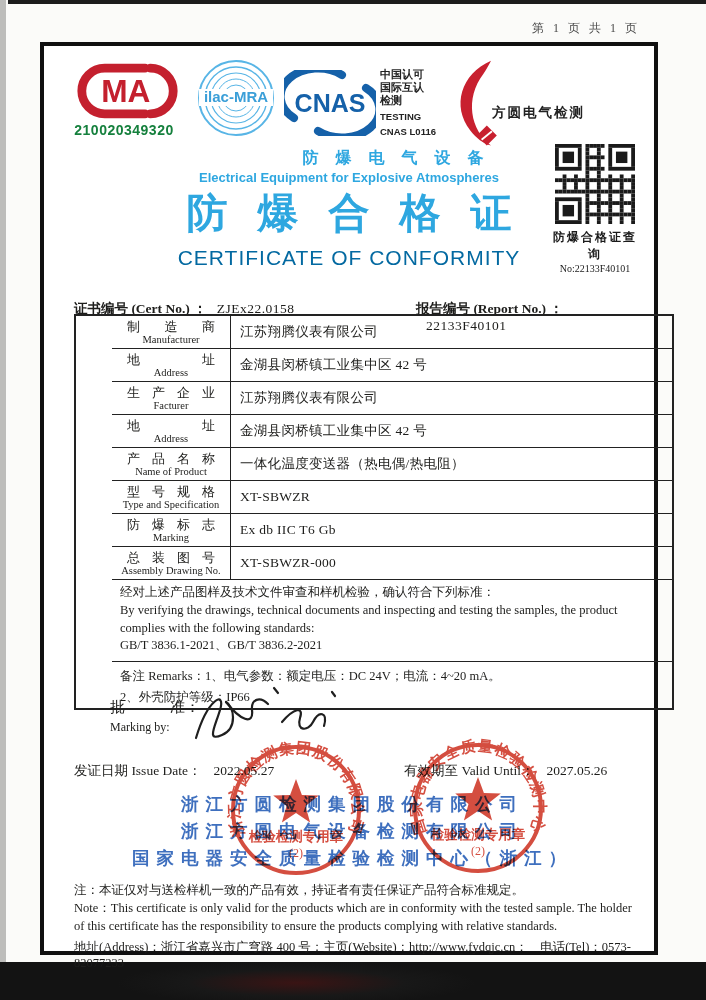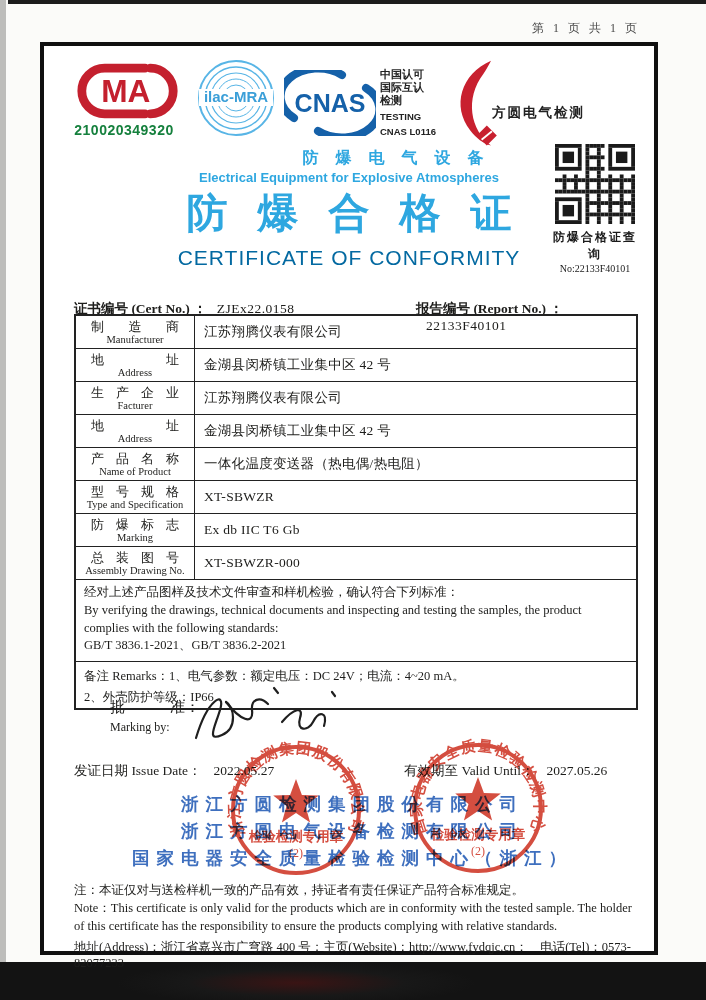--- a/index.html
+++ b/index.html
@@ -43,21 +43,21 @@
   .qr-cap{font-size:12px;font-weight:bold;letter-spacing:2px;color:#1a1a1a;margin-top:1px;}
   .qr-no{font-size:10px;color:#1a1a1a;}
 
   
   .certline{position:absolute;left:30px;top:254px;width:556px;font-size:13.5px;}
   .certline .lab{font-weight:600;}
   .certline .val{margin-left:10px;letter-spacing:.5px;}
   .certline .report{position:absolute;left:342px;top:0;}
 
   
-  .tbl{position:absolute;left:30px;top:268px;width:560px;border:2px solid #222;}
+  .tbl{position:absolute;left:30px;top:268px;width:560px;border:2px solid #222;padding-left:36px;}
   .trow{display:flex;border-bottom:1px solid #222;height:32px;}
   .trow:last-child{border-bottom:none;}
   .tlab{width:118px;border-right:1px solid #222;display:flex;flex-direction:column;justify-content:center;align-items:center;}
   .tlab .cn{width:88px;font-size:13px;text-align-last:justify;text-align:justify;line-height:15px;}
   .tlab .en{font-size:10.5px;line-height:12px;text-align:center;width:116px;}
   .tval{flex:1;display:flex;align-items:center;padding-left:9px;font-size:13.5px;letter-spacing:.3px;}
   .cell-statement{border-bottom:1px solid #222;padding:4px 8px;height:82px;box-sizing:border-box;}
   .cell-statement p{margin:0;font-size:12.5px;line-height:1.42;}
   .cell-remarks{padding:4px 8px;height:46px;box-sizing:border-box;}
   .cell-remarks p{margin:0;font-size:12.5px;line-height:1.65;}

